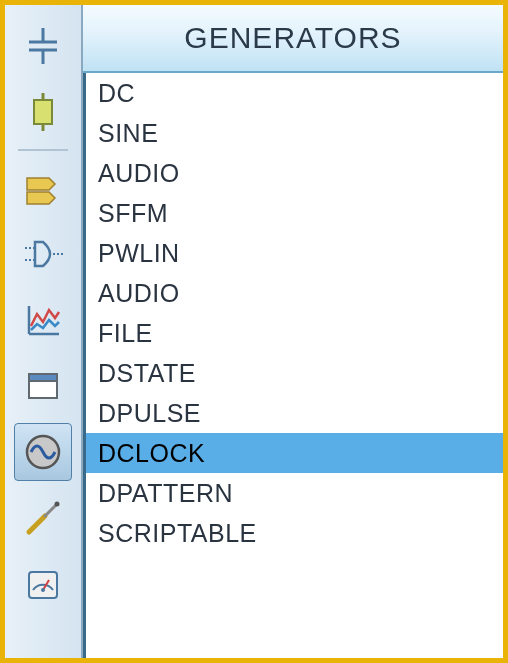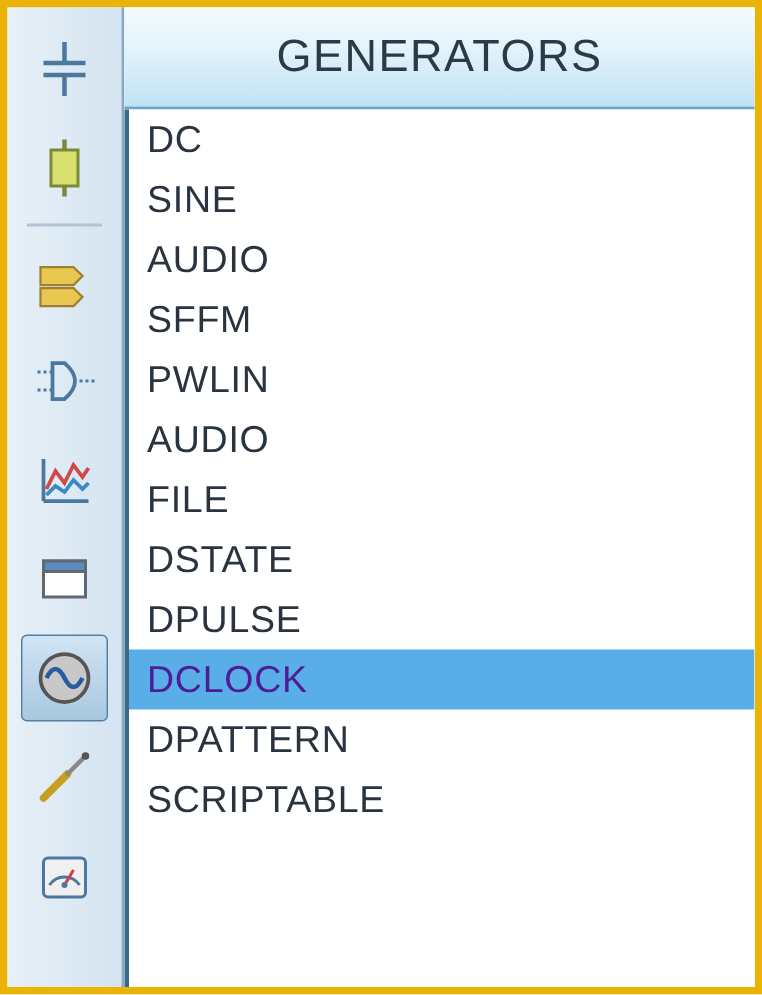--- a/index.html
+++ b/index.html
@@ -73,21 +73,21 @@
     font-size: 25px;
     line-height: 40px;
     padding: 0 12px;
     color: #2a3440;
     cursor: pointer;
     white-space: nowrap;
     letter-spacing: 0.5px;
   }
   .list-item.selected {
     background: #5aaee8;
-    color: #4c1d95;
+    color: #000000;
   }
   svg { display: block; }
 </style>
 </head>
 <body>
 
 <div class="container">
   <div class="toolbar">
 
     <div class="tool-btn">

